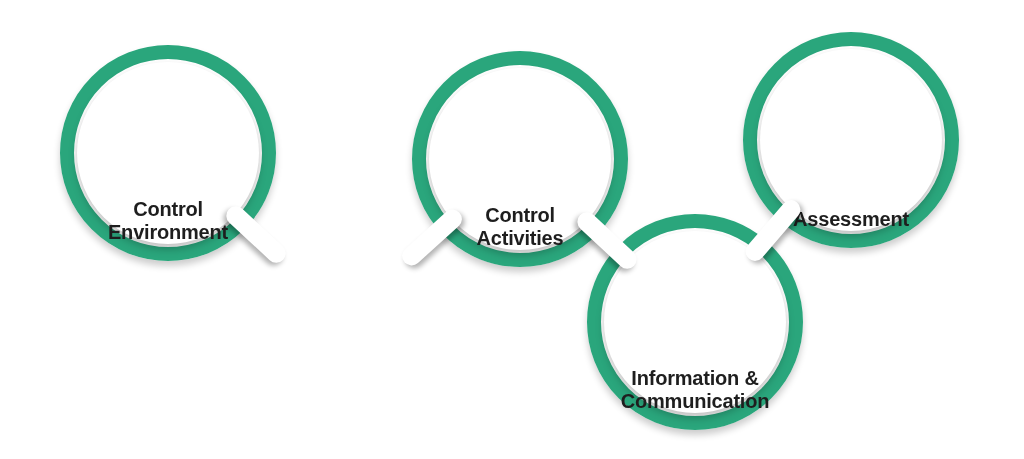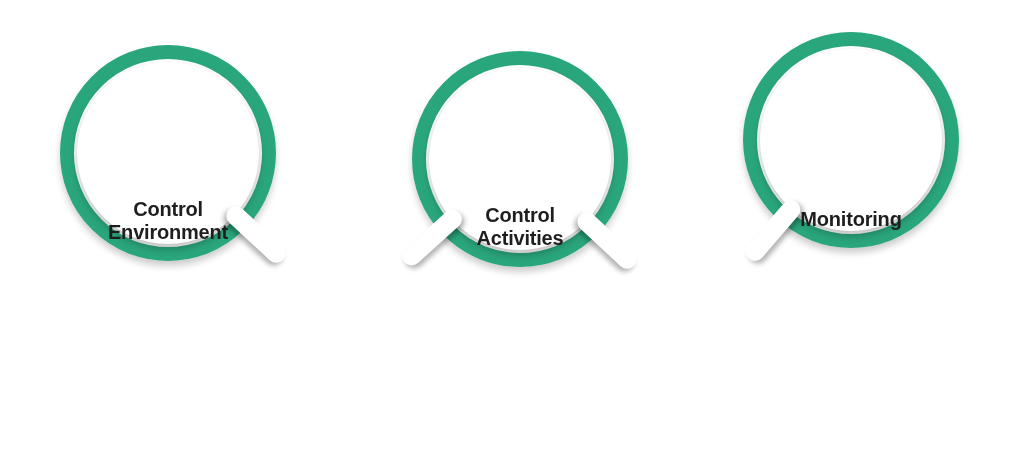--- a/index.html
+++ b/index.html
@@ -81,24 +81,30 @@
   </div>
 
 
   <div class="node n3">
     <div class="disc">
       <span class="label">Control
 Activities</span>
     </div>
   </div>
 
+  <div class="node n4">
+    <div class="disc">
+      <span class="label">Information &amp;
+Communication</span>
+    </div>
+  </div>
 
   <div class="node n5">
     <div class="disc">
-      <span class="label">Monitoring</span>
+      <span class="label">Assessment</span>
     </div>
   </div>
 
   <div class="band b12"></div>
   <div class="band b23"></div>
   <div class="band b34"></div>
   <div class="band b45"></div>
 
 </div>
 

